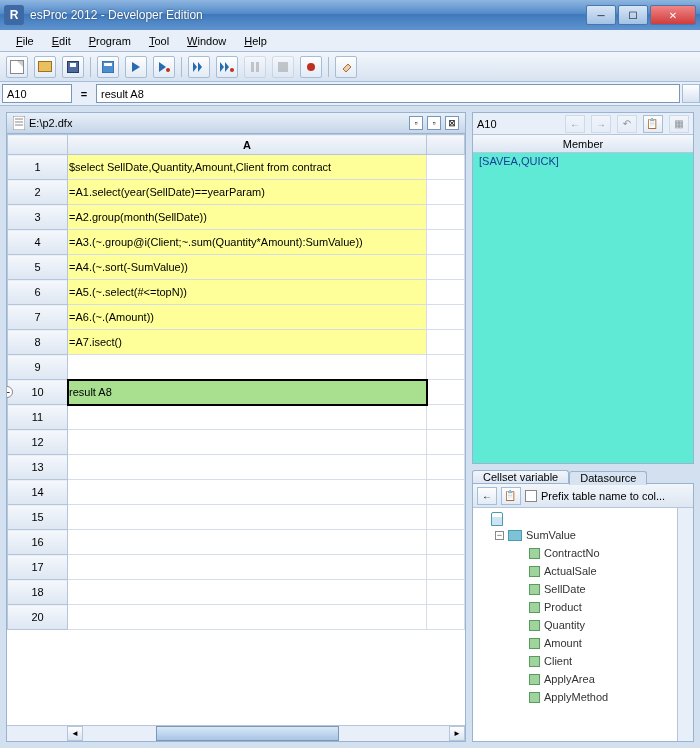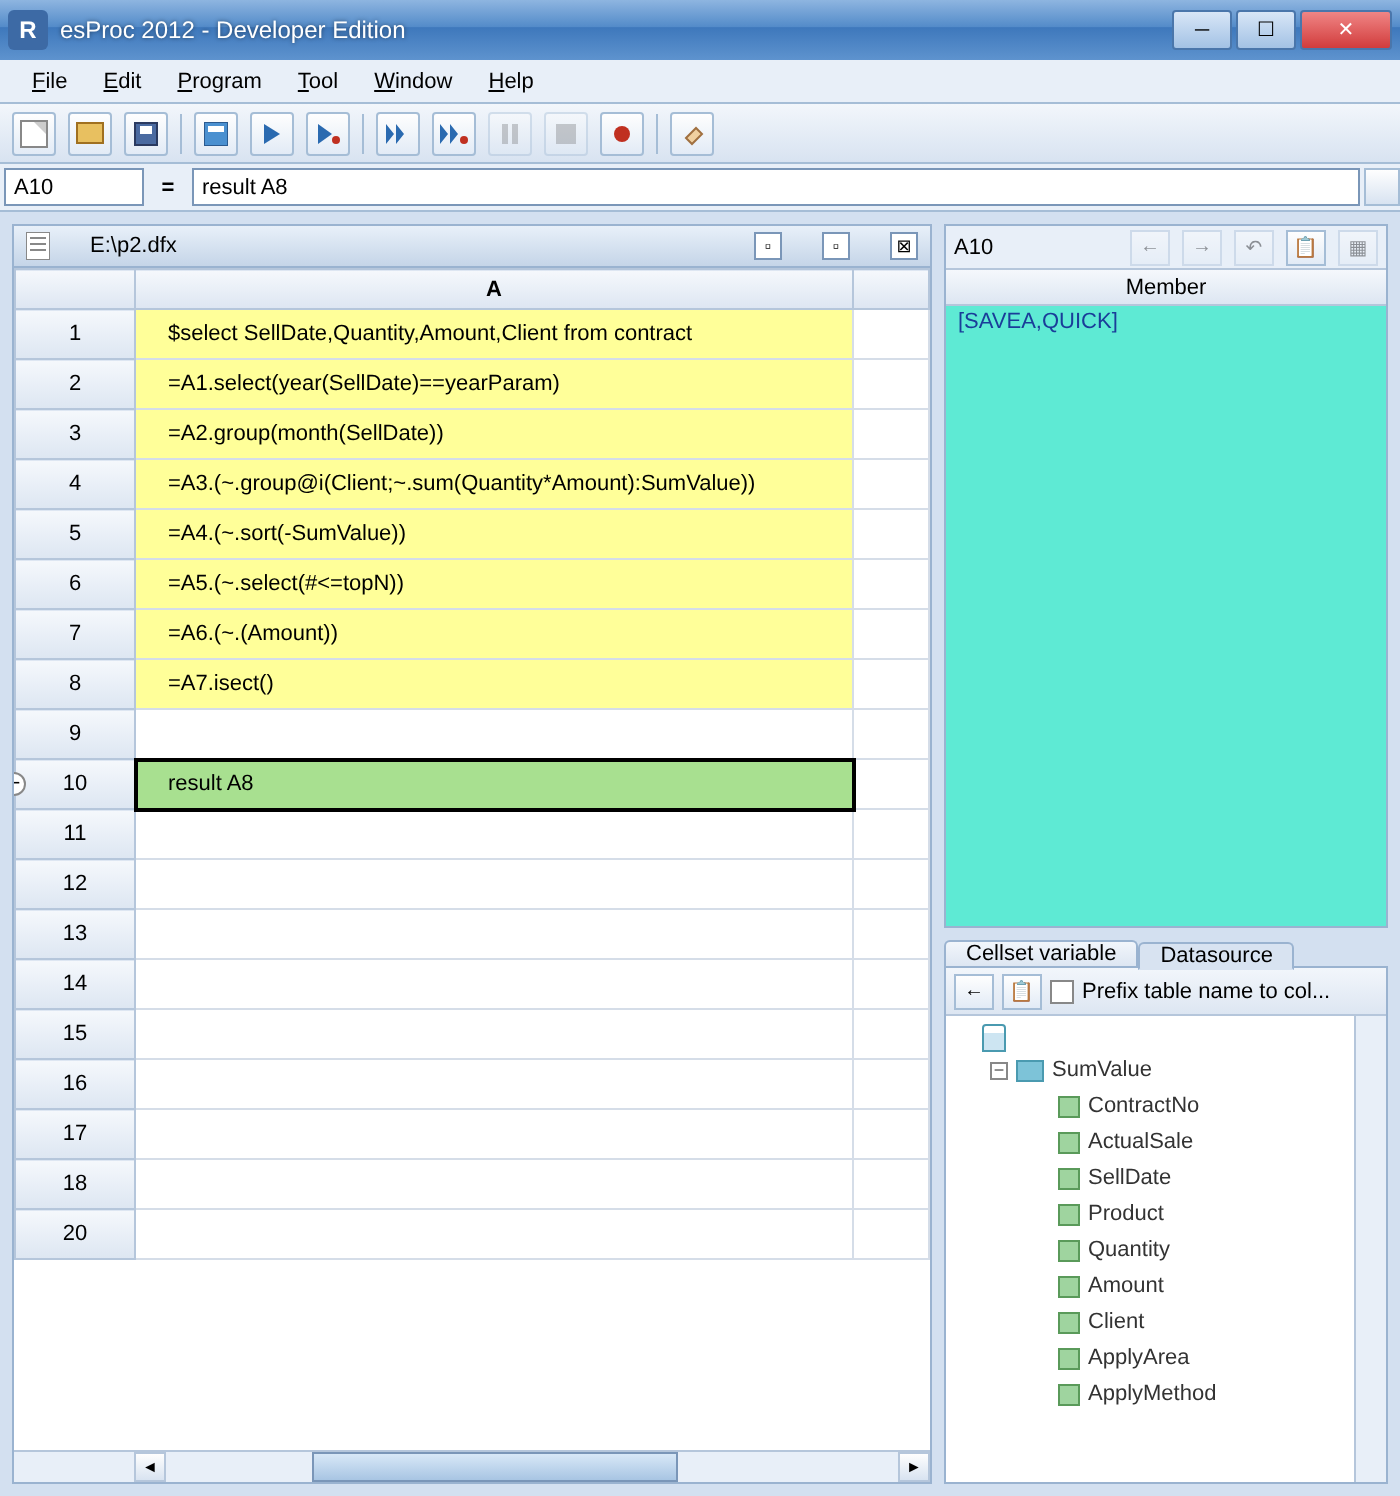--- a/index.html
+++ b/index.html
@@ -28,31 +28,31 @@
 .eq { width: 20px; display: flex; align-items: center; justify-content: center; font-weight: bold; }
 .formula-input { flex: 1; border: 1px solid #7a96b8; background: #fff; display: flex; align-items: center; padding: 0 4px; margin: 2px; }
 .fb-right { width: 18px; background: linear-gradient(to bottom, #fefefe, #d8e3f1); border: 1px solid #a5bdd6; margin: 2px 0; }
 
 .workspace { flex: 1; display: flex; background: #d3e0f0; padding: 6px; gap: 6px; overflow: hidden; }
 
 .left-panel, .right-panel { display: flex; flex-direction: column; }
 .left-panel { flex: 1; }
 .right-panel { width: 222px; }
 
-.panel-header { height: 22px; background: linear-gradient(to bottom, #e8f0f9, #c5d5e8); border: 1px solid #9ab3d0; display: flex; align-items: center; padding: 0 6px; gap: 20px; }
+.panel-header { height: 22px; background: linear-gradient(to bottom, #e8f0f9, #c5d5e8); border: 1px solid #9ab3d0; display: flex; align-items: center; padding: 0 6px; gap: 4px; }
 .panel-header .title { flex: 1; font-size: 11px; }
 .panel-header .win-btn { width: 14px; height: 14px; border: 1px solid #7a96b8; background: #fff; font-size: 9px; display: flex; align-items: center; justify-content: center; }
 
 .sheet { flex: 1; background: #fff; border: 1px solid #9ab3d0; border-top: none; display: flex; flex-direction: column; overflow: hidden; }
 .sheet-inner { flex: 1; overflow: auto; }
 table { border-collapse: collapse; width: 100%; }
 .colhead { background: linear-gradient(to bottom, #f5f8fc, #dde6f2); border: 1px solid #b5c6db; height: 20px; text-align: center; font-size: 11px; }
 .rowhead { background: linear-gradient(to bottom, #f5f8fc, #dde6f2); border: 1px solid #b5c6db; width: 38px; height: 25px; text-align: center; font-size: 11px; position: relative; }
 .corner { background: linear-gradient(to bottom, #f5f8fc, #dde6f2); border: 1px solid #b5c6db; width: 60px; height: 20px; }
-td.cell { border: 1px solid #d5dde8; height: 25px; padding: 0 16px; font-size: 11px; white-space: nowrap; overflow: hidden; }
+td.cell { border: 1px solid #d5dde8; height: 25px; padding: 0 1px; font-size: 11px; white-space: nowrap; overflow: hidden; }
 td.cell.yellow { background: #ffff99; }
 td.cell.green { background: #a8e090; }
 td.cell.selected { outline: 2px solid #000; outline-offset: -1px; }
 .collapse { position: absolute; left: -7px; top: 6px; width: 12px; height: 12px; border-radius: 50%; background: #fff; border: 1px solid #888; font-size: 11px; line-height: 8px; display: flex; align-items: center; justify-content: center; }
 .narrow-col { width: 38px; }
 
 .hsb { height: 16px; background: #e8eff8; border-top: 1px solid #b5c6db; display: flex; }
 .hsb-arrow { width: 16px; border: 1px solid #b5c6db; background: linear-gradient(to bottom, #fefefe, #d8e3f1); display: flex; align-items: center; justify-content: center; font-size: 8px; }
 .hsb-track { flex: 1; background: #e8eff8; position: relative; }
 .hsb-thumb { position: absolute; left: 20%; width: 50%; height: 100%; background: linear-gradient(to bottom, #d8e8f7, #a8c5e3); border: 1px solid #7a96b8; }

